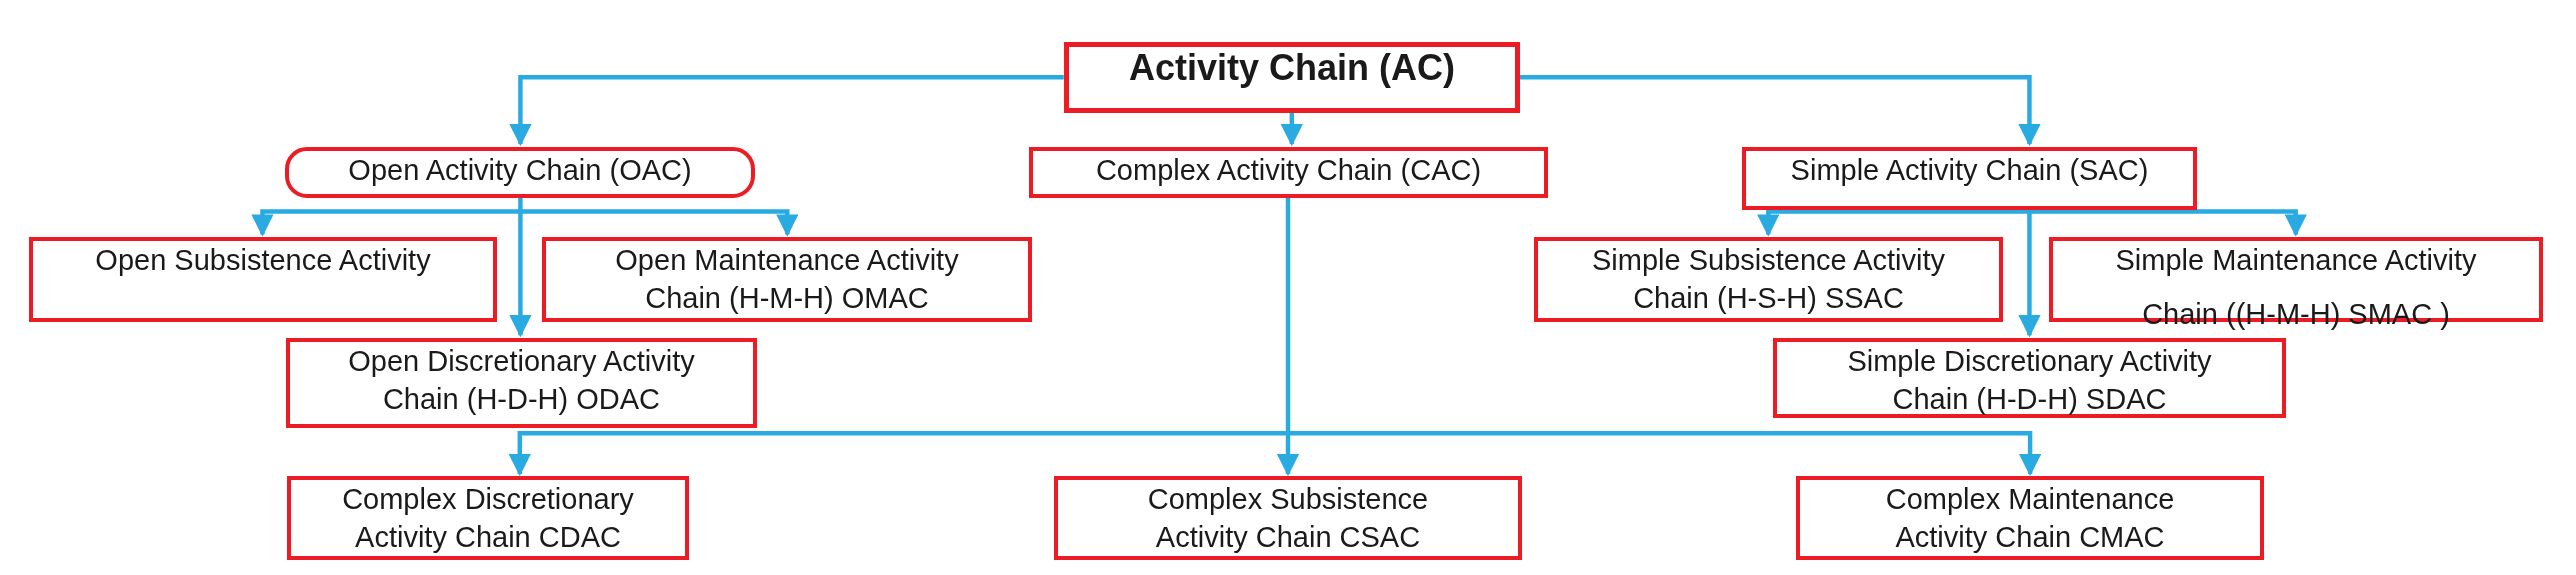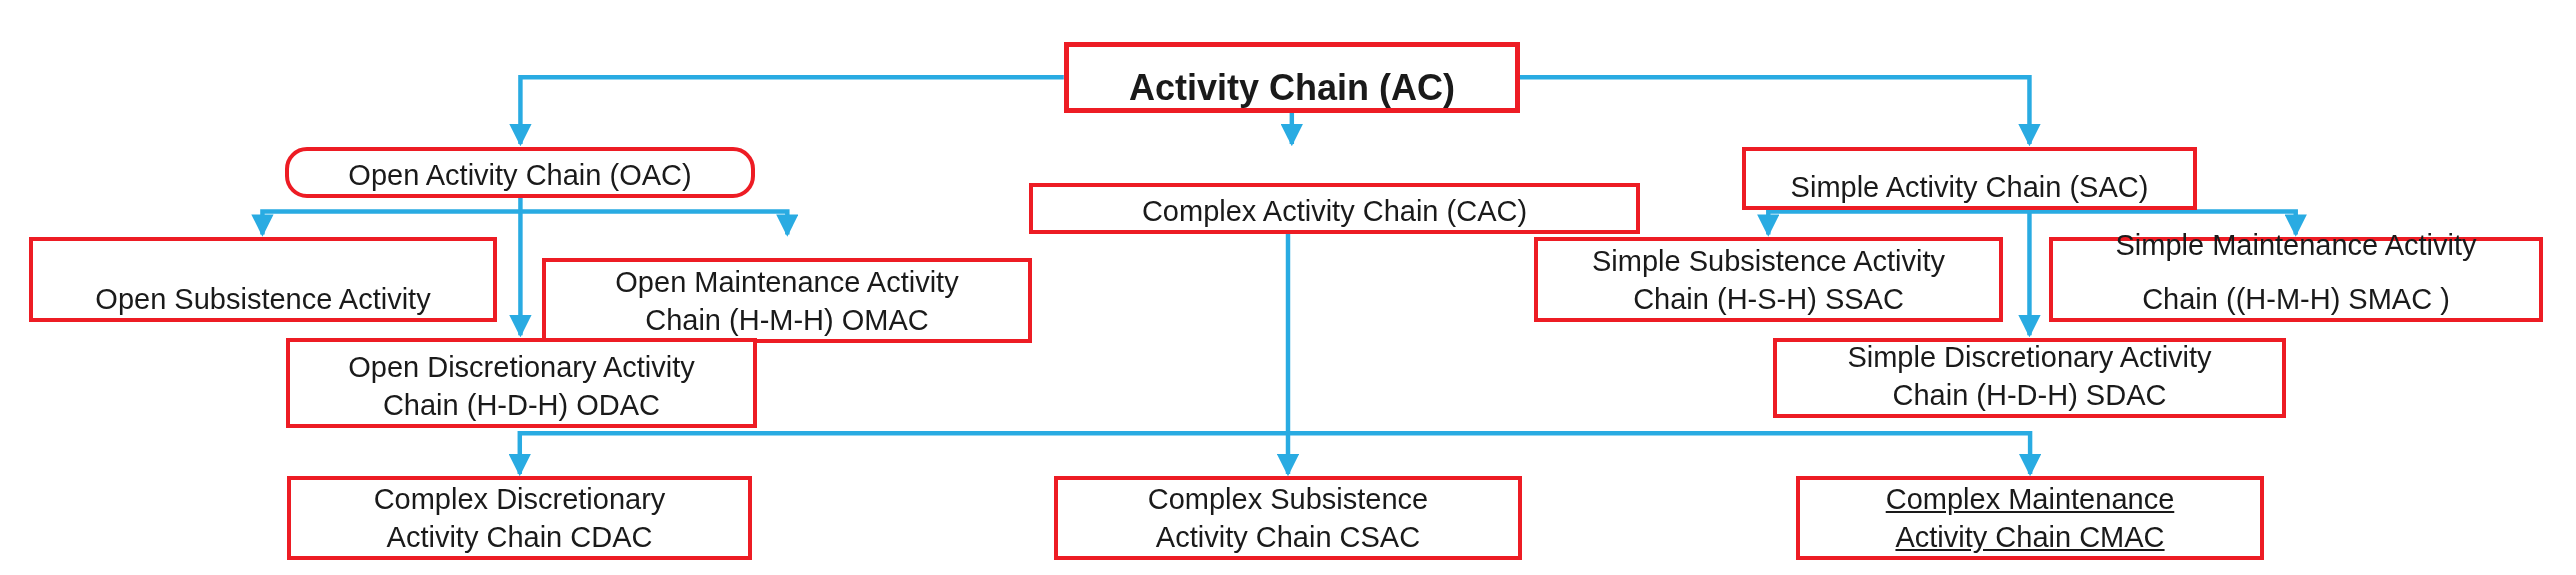--- a/index.html
+++ b/index.html
@@ -29,21 +29,21 @@
     fill: none;
   }
   svg.wires .arrowhead { fill: var(--connector); }
   .node {
     position: absolute;
     border: 4.5px solid var(--box-border);
     background: #FFFFFF;
     color: var(--text);
     display: flex;
     flex-direction: column;
-    justify-content: flex-end;
+    justify-content: flex-start;
     align-items: center;
     text-align: center;
     font-size: 29px;
     line-height: 38px;
     white-space: nowrap;
   }
   .node span { display: block; }
   .node.root {
     border-width: 5.1px;
     font-size: 36px;
@@ -77,33 +77,33 @@
   </svg>
 
   <div class="node root" style="left:1064px; top:42px; width:456px; height:71px;">
     <span>Activity Chain (AC)</span>
   </div>
 
   <div class="node" style="left:285px; top:147px; width:470px; height:51px;border-radius:22px;">
     <span>Open Activity Chain (OAC)</span>
   </div>
 
-  <div class="node" style="left:1029px; top:147px; width:611px; height:51px;margin-top:36px;">
+  <div class="node" style="left:1029px; top:147px; width:519px; height:51px;">
     <span>Complex Activity Chain (CAC)</span>
   </div>
 
   <div class="node" style="left:1730px; top:147px; width:455px; height:63px;margin-left:12px;">
     <span>Simple Activity Chain (SAC)</span>
   </div>
 
   <div class="node" style="left:29px; top:237px; width:468px; height:85px;">
     <span>Open Subsistence Activity</span>
   </div>
 
-  <div class="node" style="left:542px; top:237px; width:490px; height:85px;margin-top:21px;">
+  <div class="node" style="left:542px; top:237px; width:490px; height:85px;">
     <span>Open Maintenance Activity</span>
     <span>Chain (H-M-H) OMAC</span>
   </div>
 
   <div class="node" style="left:1534px; top:237px; width:469px; height:85px;">
     <span>Simple Subsistence Activity</span>
     <span>Chain (H-S-H) SSAC</span>
   </div>
 
   <div class="node" style="left:2049px; top:237px; width:494px; height:85px;gap:16px;">
@@ -114,29 +114,29 @@
   <div class="node" style="left:286px; top:338px; width:471px; height:90px;">
     <span>Open Discretionary Activity</span>
     <span>Chain (H-D-H) ODAC</span>
   </div>
 
   <div class="node" style="left:1773px; top:338px; width:513px; height:80px;">
     <span>Simple Discretionary Activity</span>
     <span>Chain (H-D-H) SDAC</span>
   </div>
 
-  <div class="node" style="left:287px; top:476px; width:465px; height:84px;">
+  <div class="node" style="left:287px; top:476px; width:402px; height:84px;">
     <span>Complex Discretionary</span>
     <span>Activity Chain CDAC</span>
   </div>
 
   <div class="node" style="left:1054px; top:476px; width:468px; height:84px;">
     <span>Complex Subsistence</span>
     <span>Activity Chain CSAC</span>
   </div>
 
-  <div class="node" style="left:1796px; top:476px; width:468px; height:84px;text-decoration:underline;">
+  <div class="node" style="left:1796px; top:476px; width:468px; height:84px;">
     <span>Complex Maintenance</span>
     <span>Activity Chain CMAC</span>
   </div>
 
 </div>
 
 
 </body></html>

